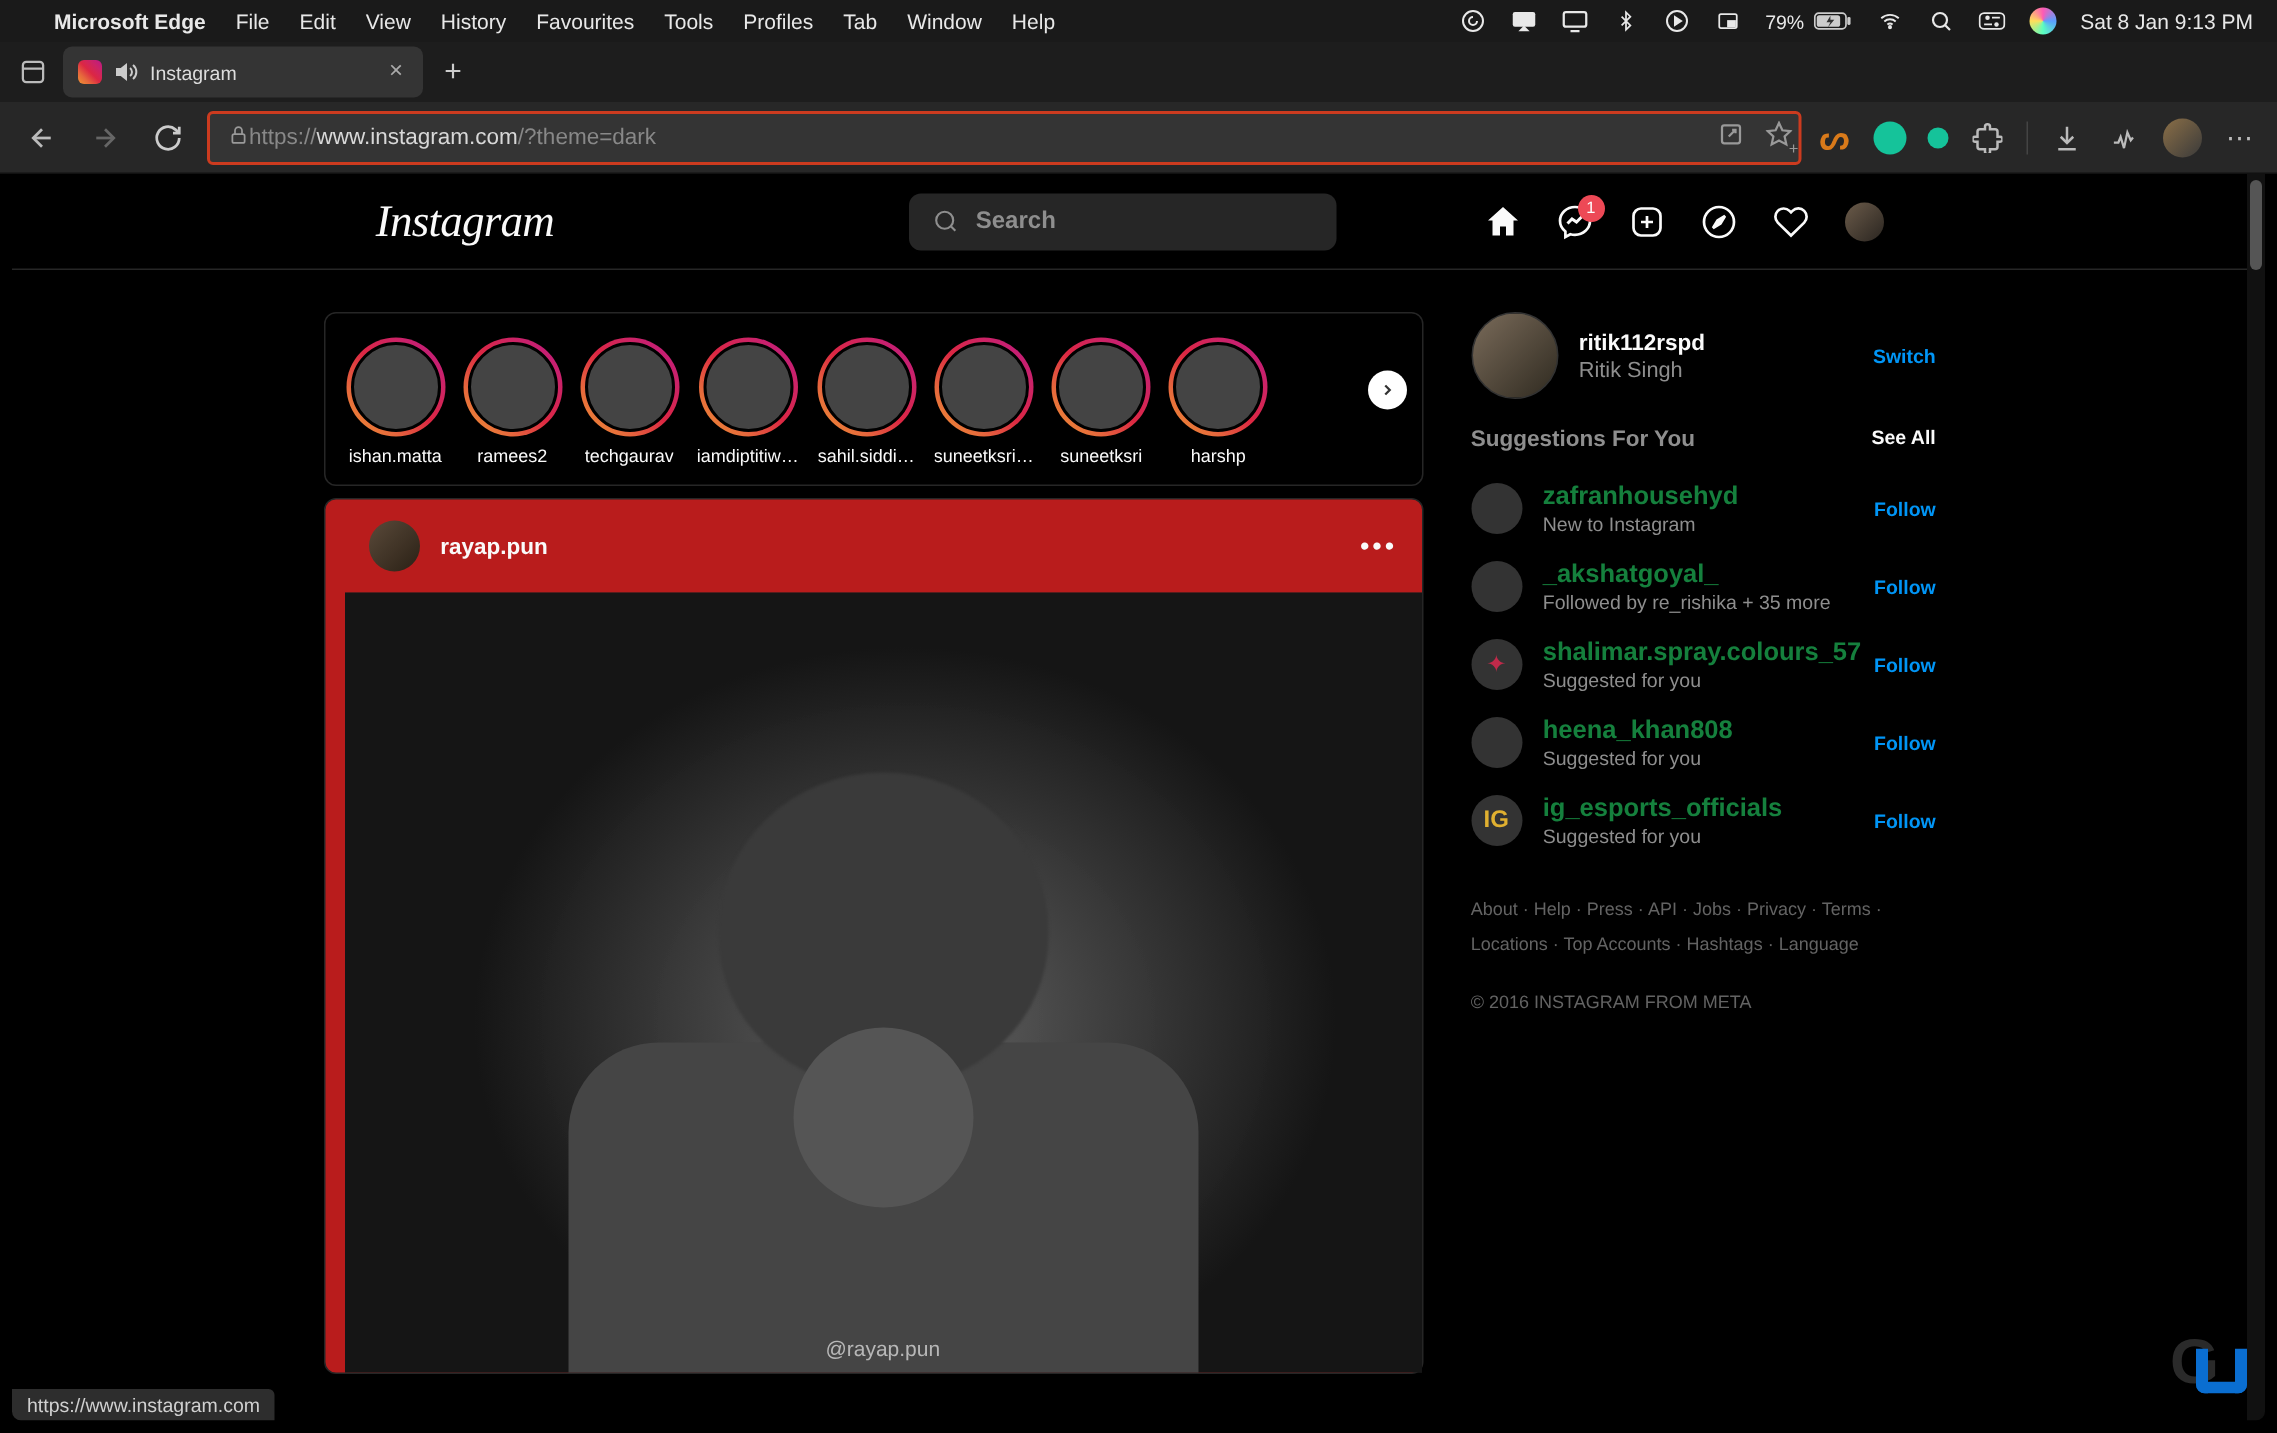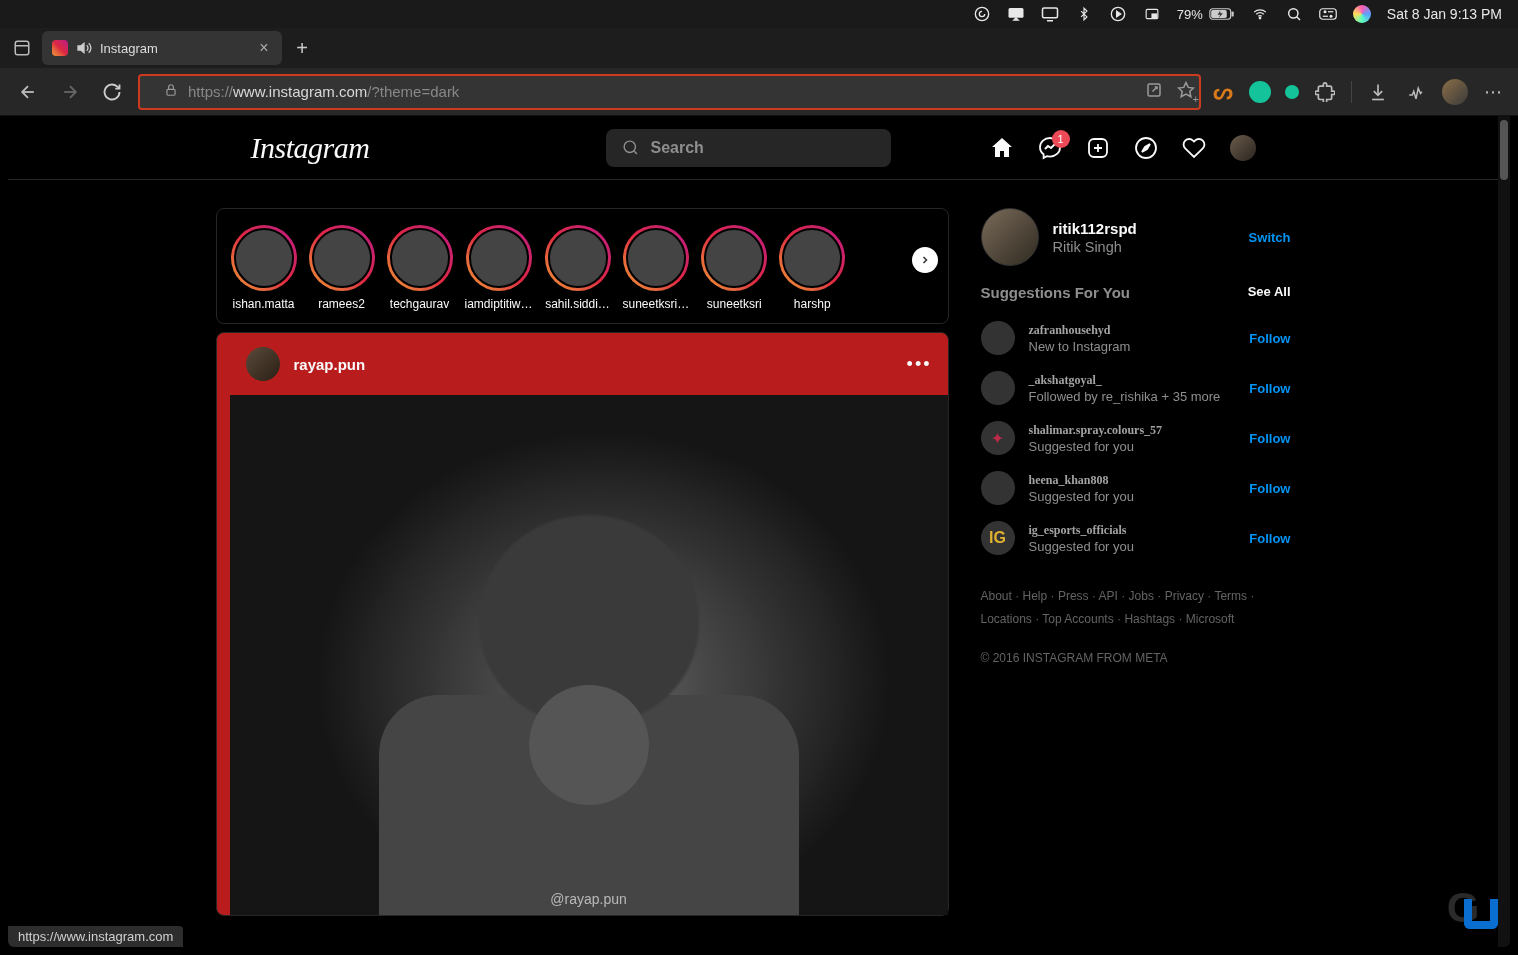--- a/index.html
+++ b/index.html
@@ -23,21 +23,21 @@
 .tab .audio { width: 16px; height: 16px; color: #ccc; }
 .tab .title { font-size: 13px; color: #ddd; flex: 1; }
 .tab .close { width: 16px; height: 16px; color: #aaa; font-size: 16px; display:flex;align-items:center;justify-content:center;}
 .newtab { width: 28px; height: 28px; display: flex; align-items: center; justify-content: center; color: #ccc; font-size: 20px; }
 
 
 .toolbar { height: 48px; background: #272727; display: flex; align-items: center; padding: 0 12px; gap: 10px; border-bottom: 1px solid #111; }
 .navbtn { width: 32px; height: 32px; display: flex; align-items: center; justify-content: center; color: #888; border-radius: 4px; }
 .navbtn.active { color: #ddd; }
 .urlbox-wrap { flex: 1; position: relative; }
-.urlbox { height: 36px; background: #343434; border-radius: 6px; display: flex; align-items: center; padding: 0 24px; gap: 10px; position: relative; border: 2.5px solid #cc3b1f; border-radius: 4px;}
+.urlbox { height: 36px; background: #343434; border-radius: 6px; display: flex; align-items: center; padding: 0 12px; position: relative; border: 2.5px solid #cc3b1f; border-radius: 4px;}
 .urlbox .lock { color: #999; font-size: 14px; }
 .urlbox .urltext { font-size: 15px; color: #888; white-space: nowrap; }
 .urlbox .urltext .domain { color: #d8d8d8; }
 .toolbar-right { display: flex; align-items: center; gap: 14px; }
 .ext-ico { width: 24px; height: 24px; display: flex; align-items: center; justify-content: center; font-size: 18px; color: #bbb; border-radius: 50%; }
 .divider-v { width: 1px; height: 22px; background: #444; }
 .avatar-small { width: 26px; height: 26px; border-radius: 50%; background: linear-gradient(135deg,#8b6f47,#3a3a3a); }
 
 
 .viewport { position: absolute; top: 116px; left: 8px; right: 8px; bottom: 8px; background: #000; border-radius: 0 0 6px 6px; overflow: hidden; }
@@ -90,21 +90,21 @@
 .me-row .meinfo { flex: 1; }
 .me-row .meuser { font-weight: 600; font-size: 15px; color: #fafafa; }
 .me-row .mename { font-size: 14.5px; color: #8e8e8e; margin-top: 2px;}
 .switch { color: #0095f6; font-size: 13px; font-weight: 600; }
 .sugg-head { display: flex; align-items: flex-start; margin-bottom: 12px;}
 .sugg-head .t { font-size: 15px; font-weight: 600; color: #8e8e8e; flex: 1; }
 .sugg-head .all { font-size: 13px; font-weight: 600; color: #fafafa; }
 .sugg-item { display: flex; align-items: center; padding: 8px 0;}
 .sugg-item .sav { width: 34px; height: 34px; border-radius: 50%; background: #333; margin-right: 14px; display:flex;align-items:center;justify-content:center;font-size:16px;}
 .sugg-item .si { flex: 1; min-width: 0;}
-.sugg-item .su { font-size: 12px; font-weight: 600; color: #a3a3a3; font-family: Liberation Serif, serif; }
+.sugg-item .su { font-size: 17px; font-weight: 600; color: #15803d; }
 .sugg-item .ss { font-size: 13px; color: #8e8e8e; margin-top: 1px; white-space: nowrap; overflow: hidden; text-overflow: ellipsis;}
 .sugg-item .follow { color: #0095f6; font-size: 13px; font-weight: 600; }
 .footer-links { margin-top: 22px; font-size: 12px; color: #636363; line-height: 1.9;}
 .footer-links span::after { content: " · "; }
 .footer-links span:last-child::after { content: ""; }
 .copyright { margin-top: 20px; font-size: 12px; color: #636363;}
 
 
 .statusbar { position: absolute; left: 0; bottom: 0; background: #2d2d2d; color: #d0d0d0; font-size: 13px; padding: 3px 10px; border-radius: 0 4px 0 0;}
 
@@ -126,20 +126,34 @@
 .sav1{background:radial-gradient(circle,#e8d0a0,#c0a060);}
 .sav2{background:linear-gradient(45deg,#d97a3a,#8a4a1a);}
 .sav3{background:#f5f5f5;color:#c02a4a;}
 .sav4{background:linear-gradient(45deg,#9a6a3a,#5a3a1a);}
 .sav5{background:#1a1a1a;color:#e0b030;font-weight:900;}
 </style>
 </head>
 <body>
 
 <div class="menubar">
+  <div class="left">
+    <span class="apple"></span>
+    <span class="appname">Microsoft Edge</span>
+    <span>File</span>
+    <span>Edit</span>
+    <span>View</span>
+    <span>History</span>
+    <span>Favourites</span>
+    <span>Tools</span>
+    <span>Profiles</span>
+    <span>Tab</span>
+    <span>Window</span>
+    <span>Help</span>
+  </div>
   <div class="right">
     <span class="ico">
         <svg width="16" height="16" viewBox="0 0 24 24" fill="none" stroke="currentColor" stroke-width="2">
           <circle cx="12" cy="12" r="10"></circle>
           <path d="M16 12a4 4 0 1 1-4-4"></path>
         </svg>
       </span>
     <span class="ico">
         <svg width="18" height="18" viewBox="0 0 24 24" fill="currentColor">
           <rect x="2" y="4" width="20" height="13" rx="2"></rect>
@@ -468,21 +482,21 @@
             <div class="sav sav5">IG</div>
             <div class="si">
               <div class="su">ig_esports_officials</div>
               <div class="ss">Suggested for you</div>
             </div>
             <div class="follow">Follow</div>
           </div>
 
       <div class="footer-links">
         <span>About</span><span>Help</span><span>Press</span><span>API</span><span>Jobs</span><span>Privacy</span><span>Terms</span><br>
-        <span>Locations</span><span>Top Accounts</span><span>Hashtags</span><span>Microsoft</span>
+        <span>Locations</span><span>Top Accounts</span><span>Hashtags</span><span>Language</span>
       </div>
       <div class="copyright">© 2016 INSTAGRAM FROM META</div>
     </div>
   </div>
 
 </div>
 <div class="vscroll">
       <div class="thumb"></div>
     </div>
 

